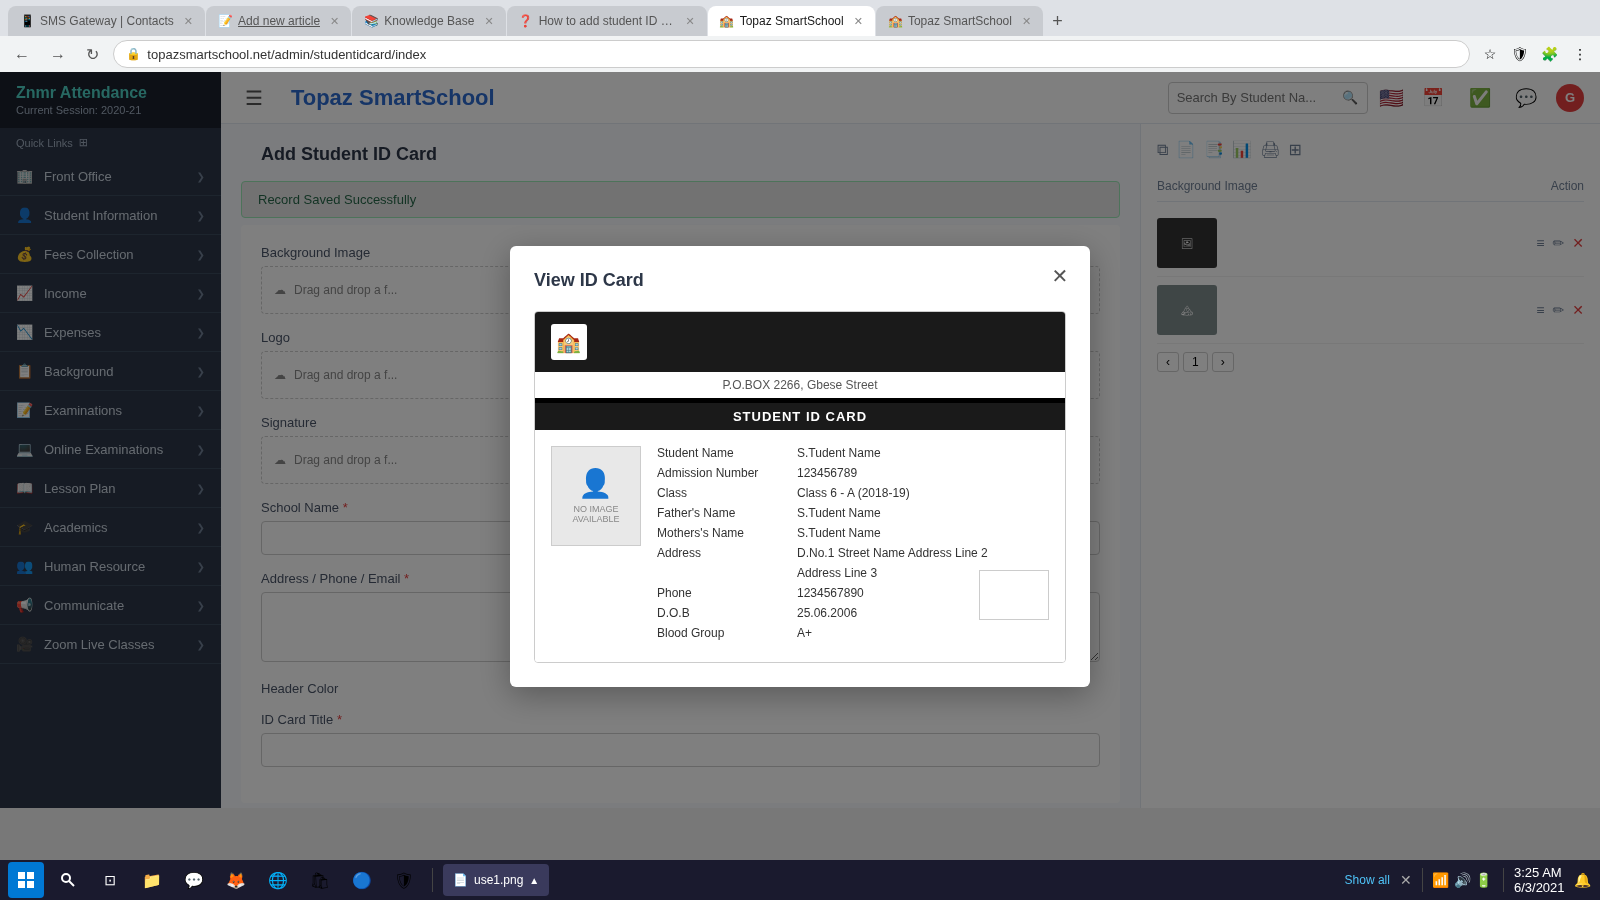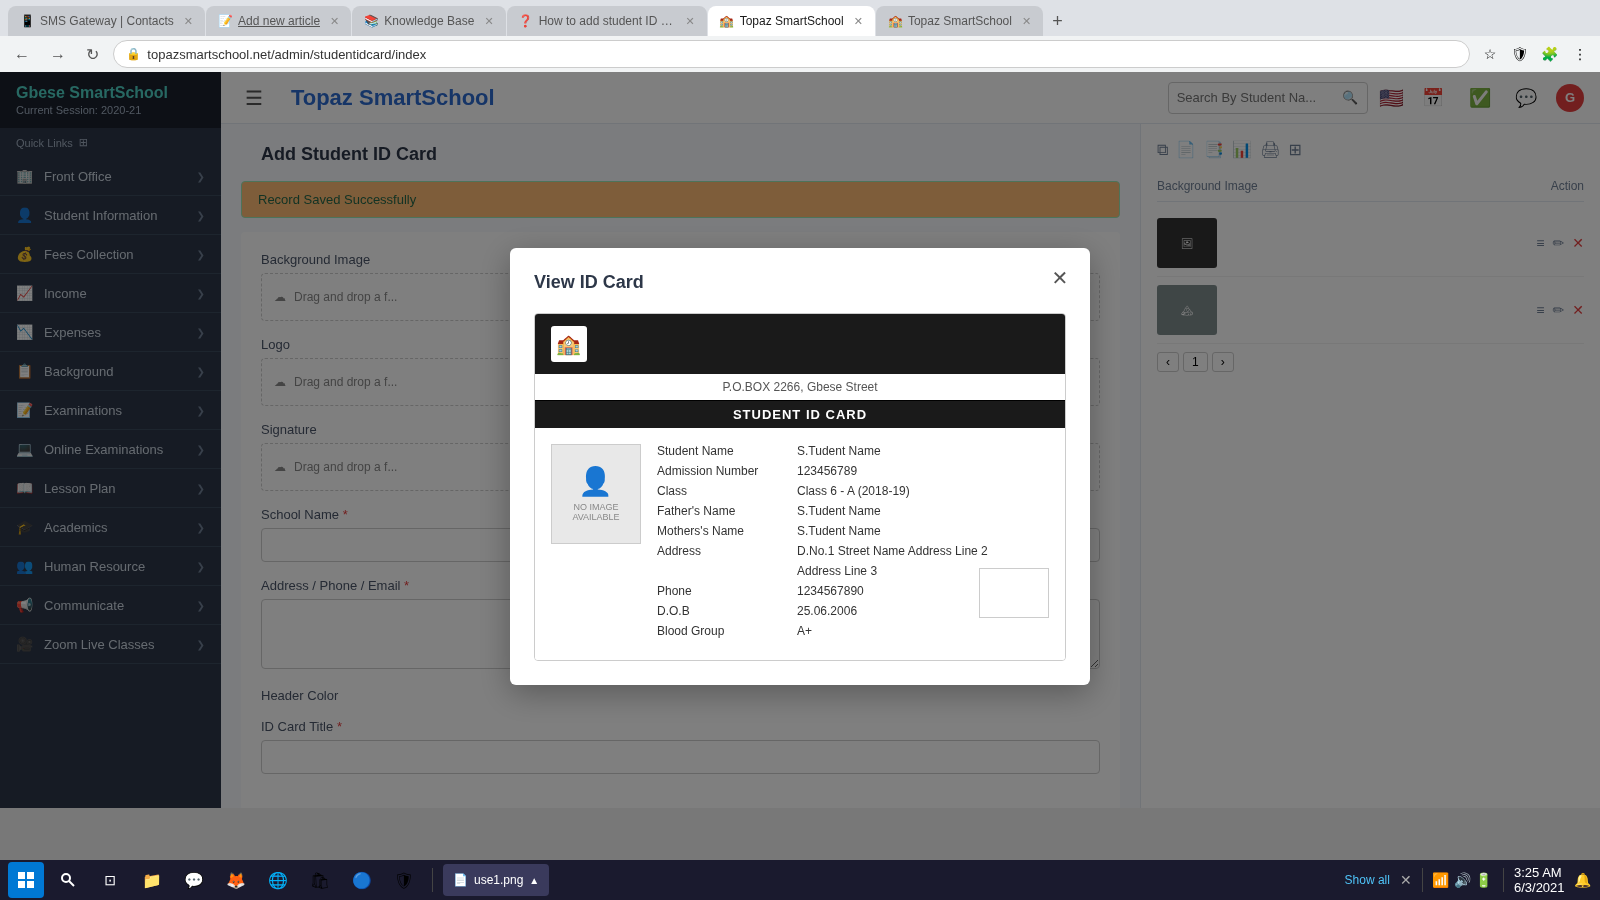--- a/index.html
+++ b/index.html
@@ -34,21 +34,21 @@
 
     
     .top-navbar { background: #fff; height: 52px; display: flex; align-items: center; padding: 0 16px; border-bottom: 1px solid #e2e8f0; gap: 12px; }
     .navbar-brand { font-size: 22px; font-weight: bold; color: #2d6bcf; margin-left: 8px; }
     .navbar-spacer { flex: 1; }
     .search-box { display: flex; align-items: center; border: 1px solid #ccc; border-radius: 4px; height: 32px; padding: 0 8px; gap: 6px; }
     .search-input { border: none; outline: none; font-size: 13px; width: 160px; }
     .navbar-icon-btn { background: none; border: none; cursor: pointer; font-size: 18px; color: #555; padding: 4px 6px; }
     .user-avatar { width: 28px; height: 28px; border-radius: 50%; background: #e53e3e; color: #fff; display: flex; align-items: center; justify-content: center; font-size: 13px; font-weight: bold; cursor: pointer; }
     .page-title { font-size: 18px; font-weight: 600; color: #2d3748; margin-bottom: 16px; margin-left: 20px; }
-    .success-banner { background: #fdba74; border: 1px solid #9ae6b4; color: #276749; padding: 10px 16px; border-radius: 4px; margin-bottom: 14px; font-size: 13px; }
+    .success-banner { background: #e5e5e5; border: 1px solid #9ae6b4; color: #276749; padding: 10px 16px; border-radius: 4px; margin-bottom: 7px; font-size: 13px; }
 
     
     .form-section { background: #fff; border-radius: 4px; padding: 20px; margin-bottom: 16px; }
     .form-row { margin-bottom: 16px; }
     .form-label { font-size: 13px; color: #4a5568; margin-bottom: 6px; display: block; }
     .form-label span.req { color: #e53e3e; }
     .upload-box { border: 1px dashed #ccc; border-radius: 4px; height: 48px; display: flex; align-items: center; padding: 0 12px; color: #888; font-size: 12px; gap: 8px; cursor: pointer; }
     .form-input { width: 100%; border: 1px solid #ccc; border-radius: 4px; height: 34px; padding: 0 10px; font-size: 13px; outline: none; }
     .form-textarea { width: 100%; border: 1px solid #ccc; border-radius: 4px; height: 70px; padding: 8px 10px; font-size: 13px; outline: none; resize: vertical; }
 
@@ -72,21 +72,21 @@
     .modal-overlay { position: fixed; top: 72px; left: 0; right: 0; bottom: 40px; background: rgba(0,0,0,0.5); z-index: 1000; display: flex; align-items: center; justify-content: center; }
     .modal { background: #fff; border-radius: 6px; width: 580px; max-height: 80vh; overflow-y: auto; padding: 24px; position: relative; box-shadow: 0 8px 32px rgba(0,0,0,0.3); }
     .modal-title { font-size: 18px; font-weight: 600; color: #2d3748; margin-bottom: 20px; }
     .modal-close { position: absolute; top: 16px; right: 16px; background: none; border: none; font-size: 20px; cursor: pointer; color: #555; width: 28px; height: 28px; display: flex; align-items: center; justify-content: center; border-radius: 50%; }
 
     
     .id-card-modal { border: 1px solid #ccc; border-radius: 4px; overflow: hidden; }
     .id-card-header { background: #1a1a1a; color: #fff; display: flex; align-items: center; gap: 10px; padding: 12px 16px; }
     .id-card-school-logo { width: 36px; height: 36px; background: #fff; border-radius: 3px; display: flex; align-items: center; justify-content: center; font-size: 10px; overflow: hidden; }
     .id-card-school-name { font-size: 24px; font-weight: bold; }
-    .id-card-address { text-align: center; font-size: 12px; color: #555; padding: 6px; background: #fff; border-bottom: 1px solid #000000; }
+    .id-card-address { text-align: center; font-size: 12px; color: #555; padding: 6px; background: #fff; border-bottom: 5px solid #000000; }
     .id-card-title-bar { background: #1a1a1a; color: #fff; text-align: center; padding: 6px; font-size: 13px; font-weight: bold; letter-spacing: 1px; }
     .id-card-body { display: flex; padding: 16px; gap: 16px; background: #fff; }
     .id-card-photo { width: 90px; height: 100px; background: #e8e8e8; border: 1px solid #ccc; display: flex; flex-direction: column; align-items: center; justify-content: center; flex-shrink: 0; }
     .id-card-photo-icon { font-size: 28px; color: #aaa; }
     .id-card-photo-text { font-size: 9px; color: #888; text-align: center; margin-top: 4px; }
     .id-card-info { flex: 1; }
     .id-card-row-info { display: flex; margin-bottom: 6px; font-size: 12px; }
     .id-card-field { width: 140px; color: #333; font-weight: normal; }
     .id-card-value { color: #333; }
     .id-card-signature { width: 70px; height: 50px; border: 1px solid #ccc; margin-left: auto; align-self: flex-end; }
@@ -171,21 +171,21 @@
       <div class="br-icon">🧩</div>
       <div class="br-icon">⋮</div>
     </div>
   </div>
 </div>
 
 <div class="content-wrapper">
 
   <div class="sidebar">
     <div class="sidebar-header">
-      <div class="sidebar-logo">Gbese SmartSchool</div>
+      <div class="sidebar-logo">Znmr Attendance</div>
       <div class="sidebar-session">Current Session: 2020-21</div>
     </div>
     <div class="sidebar-quicklinks">
       <span>Quick Links</span>
       <span>⊞</span>
     </div>
 
     <div class="sidebar-item">
       <div class="sidebar-item-left">
         <span class="sidebar-icon icon-blue">🏢</span>

